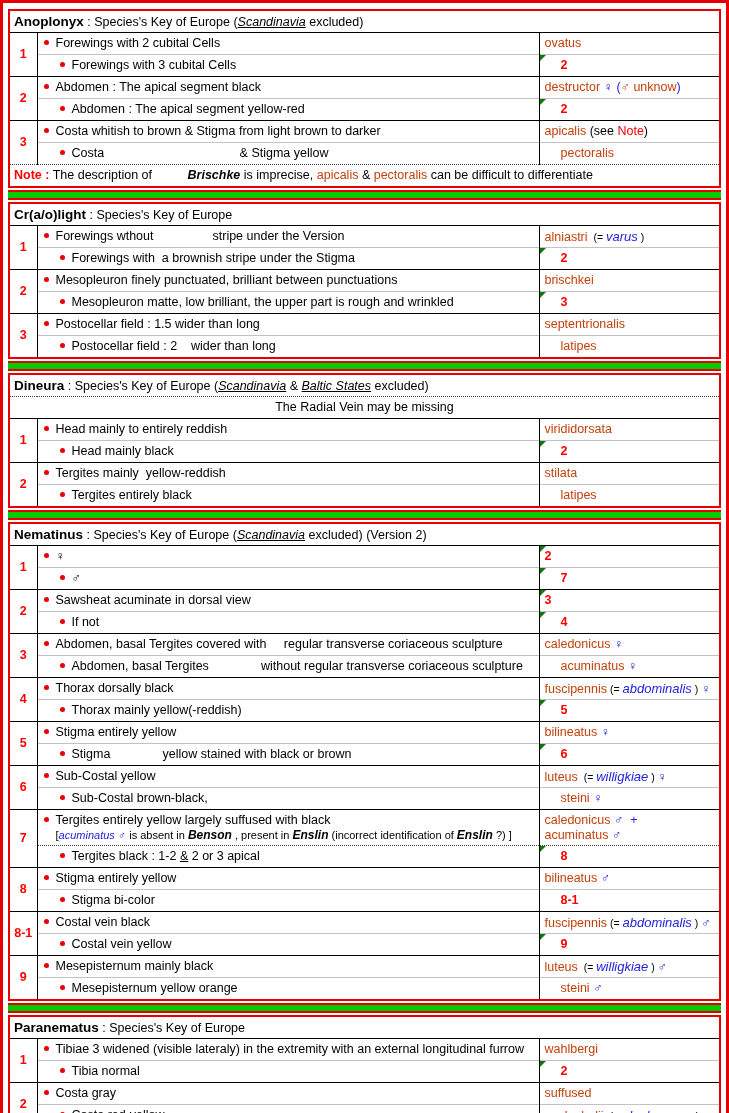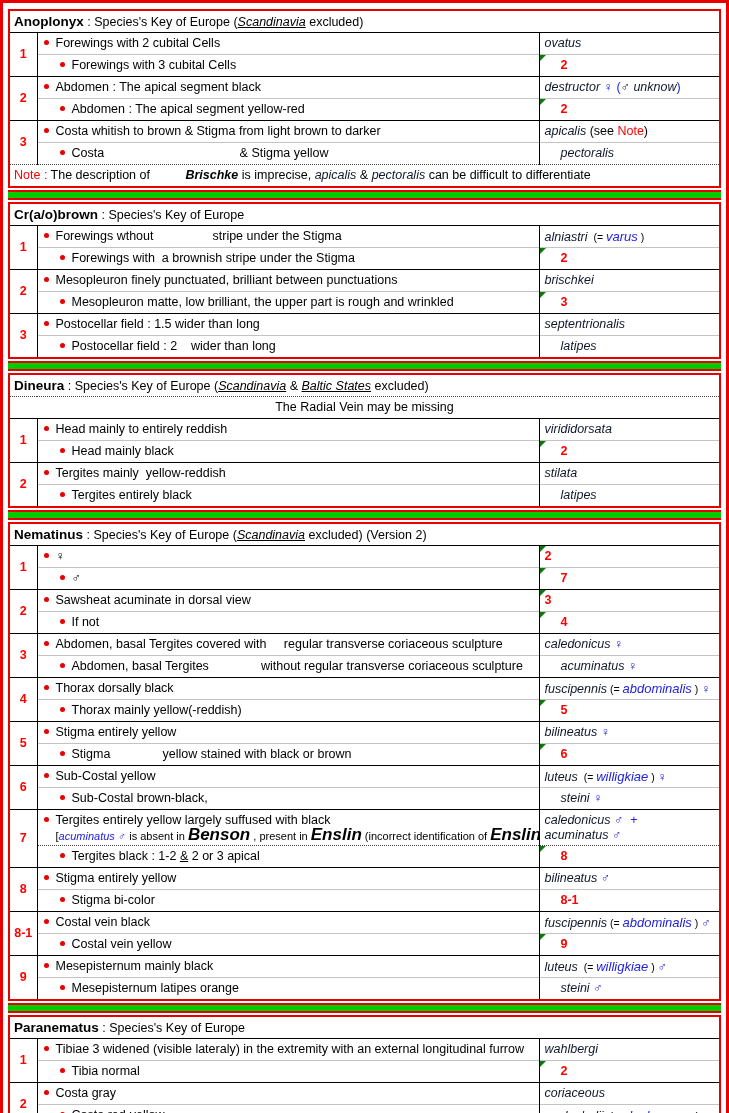--- a/index.html
+++ b/index.html
@@ -31,31 +31,31 @@
   .line2 span{white-space:pre;}
   .bullet{display:inline-block;width:5px;height:5px;border-radius:50%;background:#e80000;margin:0 7px 2px 2px;vertical-align:middle;}
   .marker{position:absolute;top:0;left:0;width:0;height:0;
     border-top:6px solid #0b7a0b;border-right:6px solid transparent;}
   .separator{height:6px;background:#00cc00;border-top:2px solid #e80000;border-bottom:2px solid #e80000;margin:2px 0;}
   
   .s-plain{color:#000;}
   .s-genus{font-weight:bold;font-size:13.5px;}
   .s-undital{font-style:italic;text-decoration:underline;}
   .s-und{text-decoration:underline;}
-  .s-species{color:#0f172a;font-style:italic;}
+  .s-species{color:#c2410c;}
   .s-sym{color:#2222dd;}
   .s-synk{font-size:10.5px;color:#000;}
   .s-synb{font-size:13px;color:#2222dd;font-style:italic;}
   .s-ref{color:#ff0000;font-weight:bold;}
   .s-rednote{color:#ff0000;}
-  .s-notelabel{color:#ff0000;font-weight:normal;}
+  .s-notelabel{color:#ff0000;font-weight:bold;}
   .s-boldital{font-weight:bold;font-style:italic;padding-left:32px;}
   .s-small{font-size:11px;}
   .s-smallblue{font-size:11px;color:#2222dd;font-style:italic;}
-  .s-smallbi{font-size:17px;font-weight:bold;font-style:italic;}
+  .s-smallbi{font-size:12px;font-weight:bold;font-style:italic;}
 </style>
 </head>
 <body>
 
 <div class="frame"></div>
 <div id="doc">
     <table class="key">
       <colgroup>
         <col style="width:28px">
         <col>
@@ -125,26 +125,26 @@
     </table>
     <div class="separator"></div>
     <table class="key">
       <colgroup>
         <col style="width:28px">
         <col>
         <col style="width:180px">
       </colgroup>
       <tbody>
         <tr>
-          <td colspan="3" class="title"><span class="s-genus">Cr(a/o)brown</span><span class="s-plain"> : Species's Key of Europe</span></td>
+          <td colspan="3" class="title"><span class="s-genus">Cr(a/o)light</span><span class="s-plain"> : Species's Key of Europe</span></td>
         </tr>
         <tr class="gf">
           <td rowspan="2" class="num">1</td>
           <td class="content">
-            <div class="line"><span class="bullet"></span><span class="s-plain">Forewings wthout                 stripe under the Stigma</span></div>
+            <div class="line"><span class="bullet"></span><span class="s-plain">Forewings wthout                 stripe under the Version</span></div>
           </td>
           <td class="result">
             <div class="line"><span class="s-species">alniastri</span><span class="s-synk">  (= </span><span class="s-synb">varus</span><span class="s-synk"> )</span></div>
           </td>
         </tr>
         <tr class="gs">
           <td class="content">
             <div class="line"><span class="bullet"></span><span class="s-plain">Forewings with  a brownish stripe under the Stigma</span></div>
           </td>
           <td class="result">
@@ -418,21 +418,21 @@
           <td rowspan="2" class="num">9</td>
           <td class="content">
             <div class="line"><span class="bullet"></span><span class="s-plain">Mesepisternum mainly black</span></div>
           </td>
           <td class="result">
             <div class="line"><span class="s-species">luteus</span><span class="s-synk">  (= </span><span class="s-synb">willigkiae</span><span class="s-synk"> ) </span><span class="s-sym">♂</span></div>
           </td>
         </tr>
         <tr class="gs">
           <td class="content">
-            <div class="line"><span class="bullet"></span><span class="s-plain">Mesepisternum latipes orange</span></div>
+            <div class="line"><span class="bullet"></span><span class="s-plain">Mesepisternum yellow orange</span></div>
           </td>
           <td class="result">
             <div class="line"><span class="s-species">steini</span><span class="s-sym"> ♂</span></div>
           </td>
         </tr>
       </tbody>
     </table>
     <div class="separator"></div>
     <table class="key">
       <colgroup>
@@ -461,21 +461,21 @@
             <i class="marker"></i>
             <div class="line"><span class="s-ref">2</span></div>
           </td>
         </tr>
         <tr class="gf">
           <td rowspan="2" class="num">2</td>
           <td class="content">
             <div class="line"><span class="bullet"></span><span class="s-plain">Costa gray</span></div>
           </td>
           <td class="result">
-            <div class="line"><span class="s-species">coriaceous</span></div>
+            <div class="line"><span class="s-species">suffused</span></div>
           </td>
         </tr>
         <tr class="gs">
           <td class="content">
             <div class="line"><span class="bullet"></span><span class="s-plain">Costa red-yellow</span></div>
           </td>
           <td class="result">
             <div class="line"><span class="s-species">doebelii</span><span class="s-synk">  (= </span><span class="s-synb">glaphyropus</span><span class="s-synk"> )</span></div>
           </td>
         </tr>

